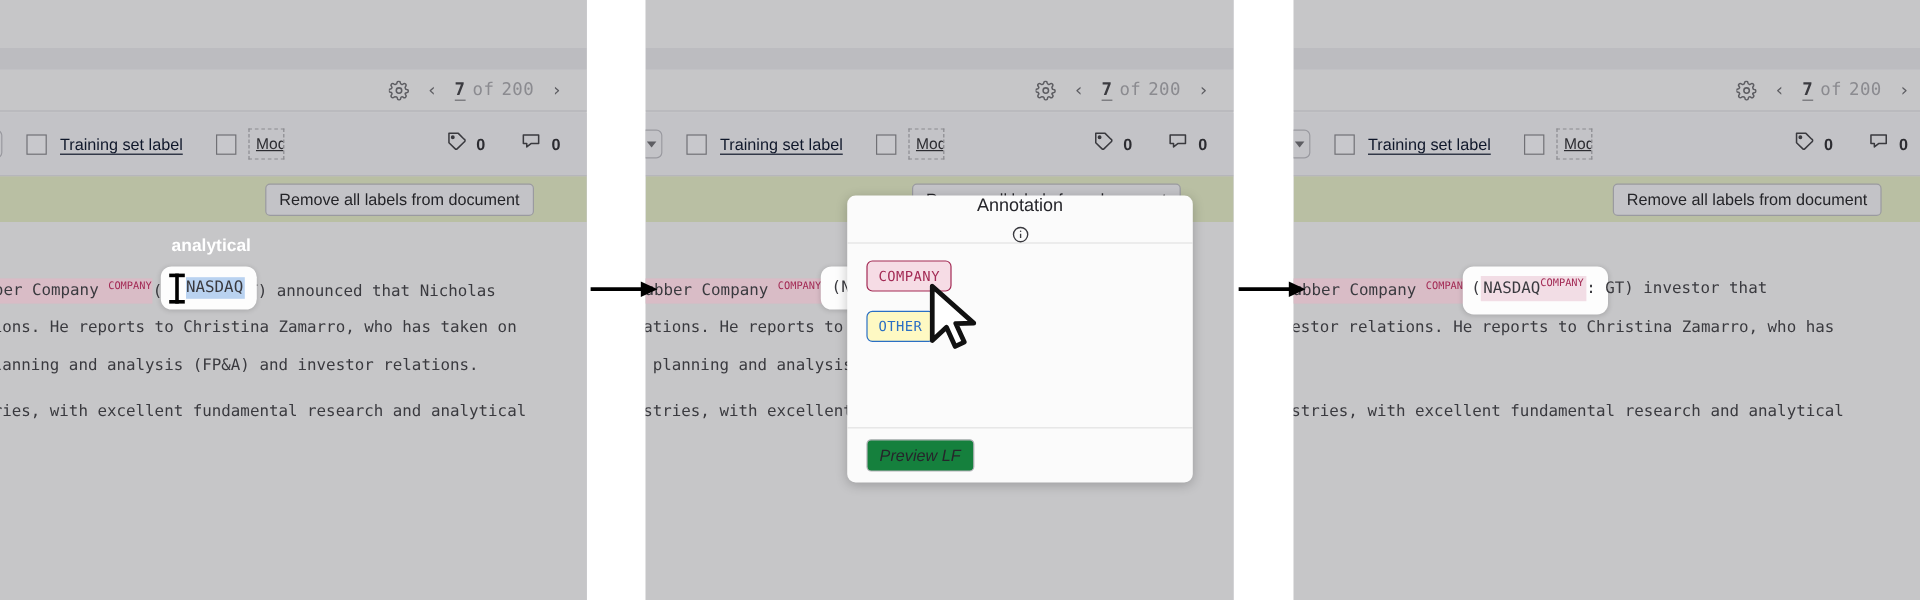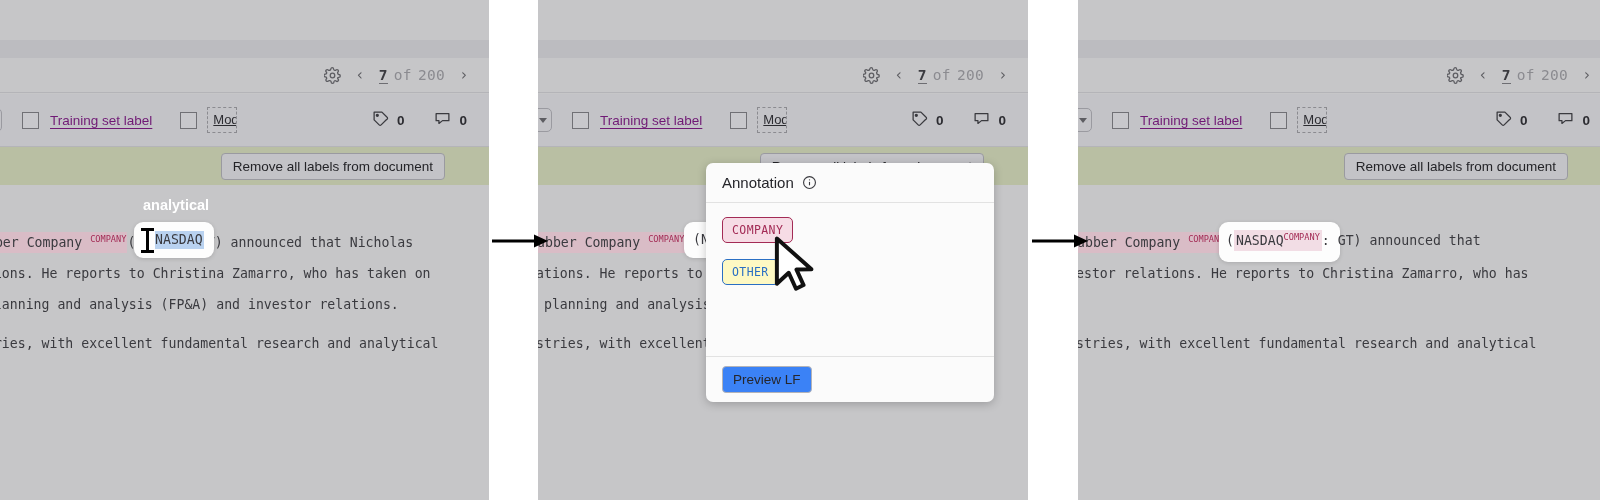--- a/index.html
+++ b/index.html
@@ -47,21 +47,21 @@
   .tb-chevron {
     width:28px; height:24px; margin-left:-14px;
     border:1px solid #9a9aa0; border-radius:5px; background:#c3c3c7;
     display:flex; align-items:center; justify-content:flex-end;
     padding-right:4px; flex:none;
   }
   .caret { width:0;height:0;border-left:4px solid transparent;border-right:4px solid transparent;
            border-top:5px solid #5d5d62; }
   .chk { width:17px; height:17px; border:1.6px solid #707075; background:#c8c8cc;
          margin-left:20px; flex:none; }
-  .tb-label { margin-left:11px; font-size:13.5px; color:#701a75;
+  .tb-label { margin-left:11px; font-size:13.5px; color:#0f172a;
               text-decoration:underline; text-underline-offset:2.5px; white-space:nowrap; }
   .chk2 { width:17px;height:17px;border:1.6px solid #707075;background:#c8c8cc;
           margin-left:28px; flex:none; }
   .mod-chip { margin-left:10px; padding:4px 5px 5px 5px; border:1.7px dashed #8b8b90;
               font-size:13px; color:#2c2c31; white-space:nowrap; overflow:hidden;
               max-width:30px;text-decoration:underline; }
   .tb-spacer { flex:1 1 auto; }
   .counter { display:flex; align-items:center; gap:8px; margin-right:0; }
   .counter + .counter { margin-left:30px; }
   .counter .num { font-size:13.5px; font-weight:700; color:#2c2c31; }
@@ -93,33 +93,33 @@
   .ibeam::before, .ibeam::after {
     content:""; position:absolute; left:-5px; width:13px; height:3px; background:#000; }
   .ibeam::before { top:0; }
   .ibeam::after  { bottom:0; }
 
   
   .anno-popup { position:absolute; left:706px; top:163px; width:288px; height:239px;
                 background:#fbfbfb; border-radius:7px;
                 box-shadow:0 2px 10px rgba(0,0,0,.22); }
   .anno-head { height:40px; display:flex; align-items:center; gap:8px;
-               padding:0 16px; border-bottom:1px solid #e2e2e2; }
+               padding:0 16px; border-bottom:1px solid #e2e2e2;flex-direction:column; }
   .anno-title { font-size:15px; color:#26262b; }
   .info-icon { width:15px; height:15px; display:block; }
   .anno-body { padding:14px 16px 0 16px; }
   .tag { display:inline-block; font-family:"DejaVu Sans Mono", monospace;
          font-size:11.5px; letter-spacing:.4px; padding:5px 9px; border-radius:5px;
          border:1.4px solid; }
   .tag-company { color:#a32b55; background:#f6dce5; border-color:#a32b55; }
   .tag-other   { color:#2a6fc4; background:#fef9c3; border-color:#2a6fc4; margin-top:16px; }
   .anno-foot { position:absolute; left:0; right:0; bottom:0; height:46px;
                border-top:1px solid #e2e2e2; display:flex; align-items:center; padding-left:16px; }
-  .btn-preview { background:#3b82f6; border:1px solid #b3b3b8; border-radius:4px;
-                 font-size:13.5px; color:#26262b; padding:5px 10px; }
+  .btn-preview { background:#15803d; border:1px solid #b3b3b8; border-radius:4px;
+                 font-size:13.5px; color:#26262b; padding:5px 10px;font-style:italic; }
 
   .arrow-cursor { position:absolute; width:46px; height:56px; }
 
   
   .flow-arrow { position:absolute; top:232px; height:18px; width:56px; }
 </style>
 </head>
 <body>
 
 <div class="stage">
@@ -324,21 +324,21 @@
       <button class="btn-remove">Remove all labels from document</button>
     </div>
 
     <div class="doc">
       <div class="line" style="left:-2px; top:50px;"><span class="hl-company"><span>ubber Company </span><span class="sup">COMPANY</span></span></div>
       <div class="line" style="left:-2px; top:82px;">estor relations. He reports to Christina Zamarro, who has</div>
       <div class="line" style="left:-2px; top:152px;">stries, with excellent fundamental research and analytical</div>
     </div>
 
     <div class="hover-card" style="left:141px; top:222px; width:121px; height:40px;"></div>
-    <div style="position:absolute; left:148px; top:233px; font-family:'DejaVu Sans Mono', monospace; font-size:13.2px; color:#3a3a3f; line-height:1; white-space:pre;"><span>(</span><span style="background:#f2dde5; padding:3px 2px;"><span>NASDAQ</span><span class="sup">COMPANY</span></span><span>: GT) announced that</span></div>
+    <div style="position:absolute; left:148px; top:233px; font-family:'DejaVu Sans Mono', monospace; font-size:13.2px; color:#3a3a3f; line-height:1; white-space:pre;"><span>(</span><span style="background:#f2dde5; padding:3px 2px;"><span>NASDAQ</span><span class="sup">COMPANY</span></span><span>: GT) investor that</span></div>
   </div>
 
   <div class="anno-popup">
     <div class="anno-head">
       <span class="anno-title">Annotation</span>
       <span>
         <svg class="info-icon" viewBox="0 0 24 24" fill="none" stroke="#3a3a3f" stroke-width="1.8">
           <circle cx="12" cy="12" r="9.5"></circle>
           <line x1="12" y1="11" x2="12" y2="16.5"></line>
           <circle cx="12" cy="7.6" r="1" fill="#3a3a3f" stroke="none"></circle>

